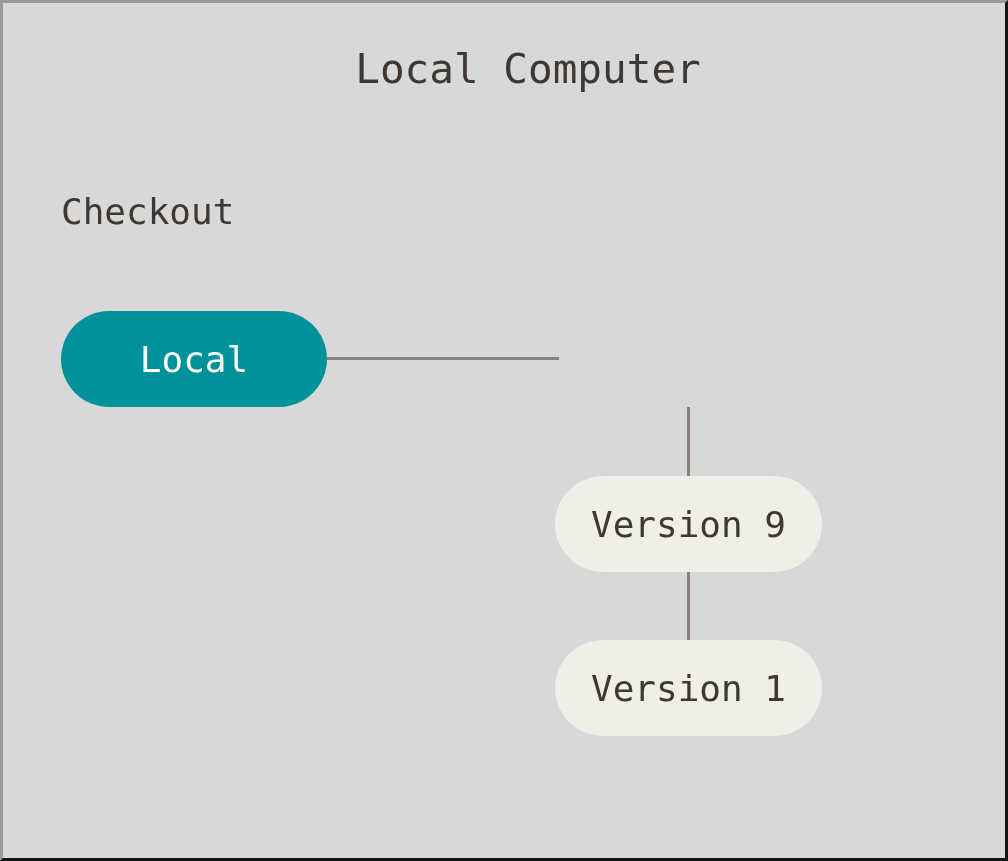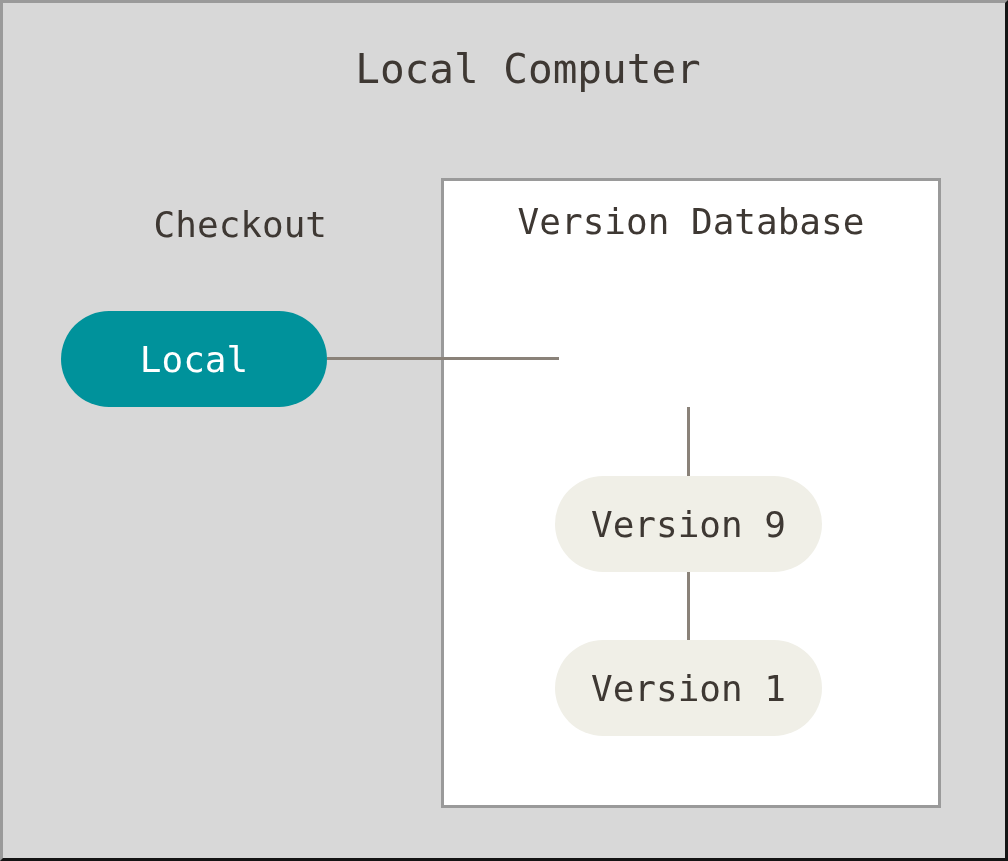--- a/index.html
+++ b/index.html
@@ -36,22 +36,22 @@
     top:42px; left:0; right:0;
     text-align:center;
     font-size:41px;
     line-height:48px;
     color:var(--text);
     white-space:pre;
     padding-left:48px;
   }
   .checkout-label{
     position:absolute;
-    top:201px; left:58px; width:266px;
-    text-align:right;
+    top:188px; left:58px; width:266px;
+    text-align:left;
     font-size:36px;
     line-height:42px;
     color:var(--text);
   }
   .version-db-box{
     position:absolute;
     left:438px; top:175px;
     width:500px; height:630px;
     box-sizing:border-box;
     background:var(--box-fill);
@@ -102,23 +102,20 @@
 </style>
 </head>
 <body>
 
 <div class="canvas">
 
   <div class="diagram-title">Local Computer</div>
 
   <div class="checkout-label">Checkout</div>
 
-  <div class="version-db-box">
-    <div class="version-db-title">Version Database</div>
-  </div>
 
   <div class="connector conn-h"></div>
   <div class="connector conn-v conn-v32"></div>
   <div class="connector conn-v conn-v21"></div>
 
   <div class="pill pill-file">Local</div>
 
 
   <div class="pill pill-version pill-v2">Version 9</div>
 

